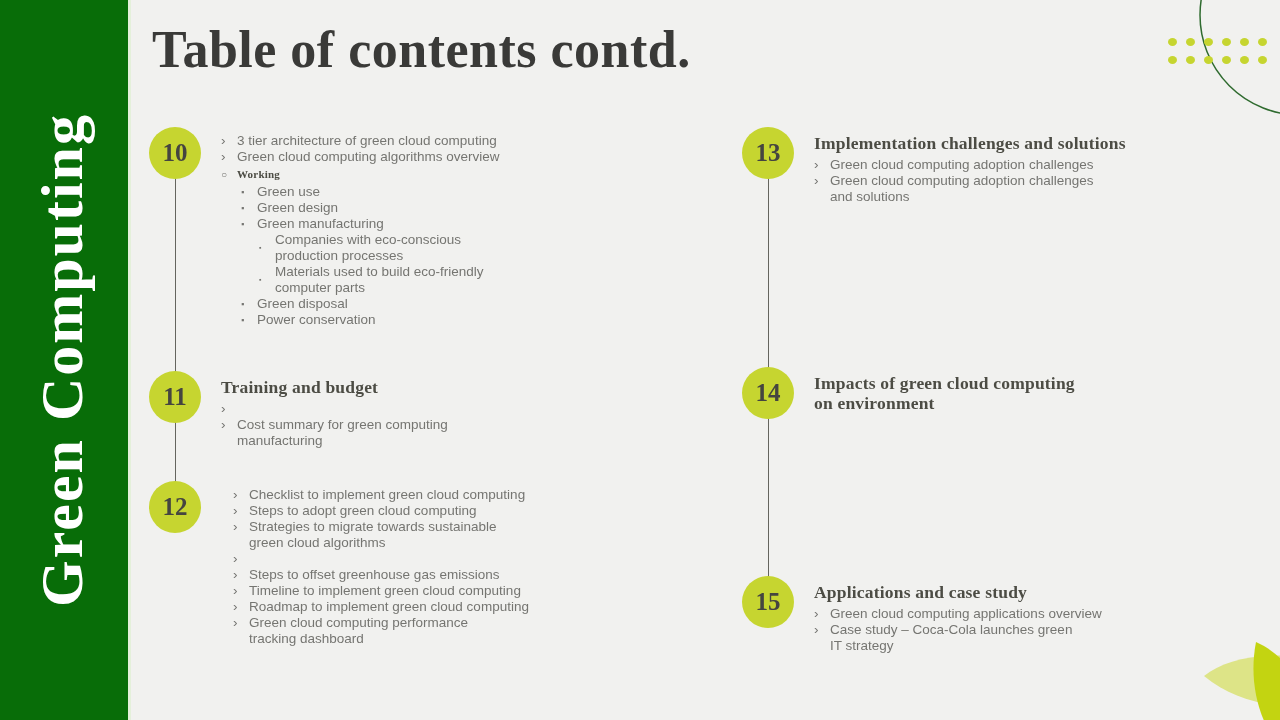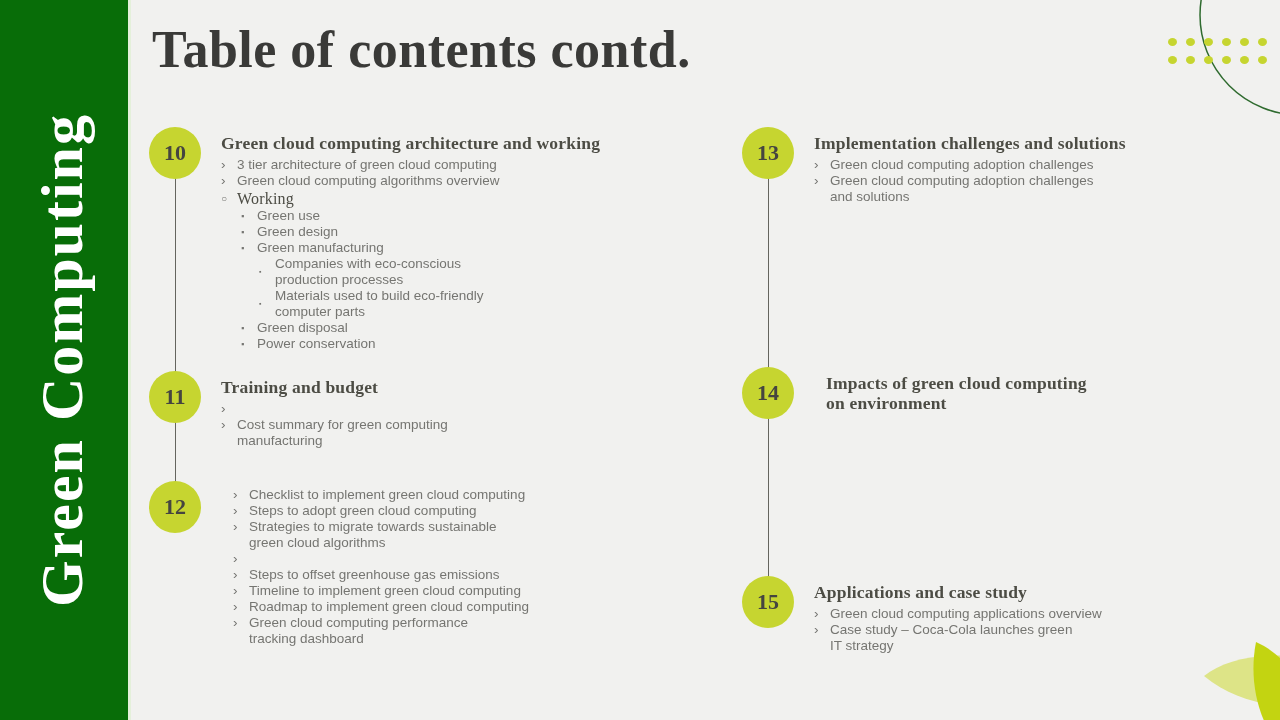--- a/index.html
+++ b/index.html
@@ -21,45 +21,45 @@
   .page-title{position:absolute;left:152px;top:20px;
     font-family:"Liberation Serif","DejaVu Serif",serif;font-weight:700;
     font-size:52px;color:var(--title_text);letter-spacing:0.5px;}
   .connector{position:absolute;width:1px;background:var(--connector);z-index:1;}
   .connector.left{left:175px;top:153px;height:354px;}
   .connector.right{left:768px;top:153px;height:449px;}
   .section{position:absolute;display:flex;align-items:flex-start;z-index:2;}
   .badge{width:52px;height:52px;border-radius:50%;background:var(--accent);
     flex:none;display:flex;align-items:center;justify-content:center;
     font-family:"Liberation Serif","DejaVu Serif",serif;font-weight:700;
-    font-size:22px;color:var(--badge_text);}
+    font-size:25px;color:var(--badge_text);}
   .content{margin-left:20px;padding-top:6px;width:380px;}
   .col-right .content{width:340px;}
   .section h3{font-family:"Liberation Serif","DejaVu Serif",serif;font-weight:700;
     font-size:17.5px;line-height:20px;color:var(--heading_text);
     white-space:pre-line;margin-bottom:4px;letter-spacing:0.2px;}
   .section ul{list-style:none;}
   .section li{display:flex;align-items:flex-start;line-height:16px;
     font-size:13.5px;color:var(--body_text);}
   .bullet{flex:none;width:16px;text-align:left;}
   .txt{white-space:pre-line;}
   li.lvl1 .bullet{font-size:13.5px;}
   li.lvl2{line-height:19px;}
   li.lvl2 .bullet{font-size:10px;line-height:19px;}
-  li.lvl2 .txt{font-family:"Liberation Serif","DejaVu Serif",serif;font-weight:400;
-    font-size:16px;color:var(--heading_text);letter-spacing:0.2px;}
+  li.lvl2 .txt{font-family:"Liberation Serif","DejaVu Serif",serif;font-weight:700;
+    font-size:11px;color:var(--heading_text);letter-spacing:0.2px;}
   li.lvl3{padding-left:20px;}
   li.lvl3 .bullet{font-size:9px;line-height:16px;}
   li.lvl4{padding-left:38px;align-items:center;}
   li.lvl4 .bullet{font-size:7px;line-height:16px;}
   .sec-10{left:149px;top:127px;}
   .sec-11{left:149px;top:371px;}
   .sec-12{left:149px;top:481px;gap:12px;}
   .sec-13{left:742px;top:127px;}
-  .sec-14{left:742px;top:367px;gap:12px;}
+  .sec-14{left:742px;top:367px;}
   .sec-15{left:742px;top:576px;}
   .arc-svg{position:absolute;left:0;top:0;pointer-events:none;}
   .dot-grid{position:absolute;left:1163px;top:33px;display:grid;
     grid-template-columns:repeat(6,18px);grid-auto-rows:18px;}
   .dot{width:9px;height:8px;border-radius:50%;background:var(--accent);
     align-self:center;justify-self:center;}
   .leaf-svg{position:absolute;left:1140px;top:590px;pointer-events:none;}
 </style>
 </head>
 <body>
@@ -96,21 +96,20 @@
     <path d="M0,0 C26,16 50,58 54,128 C8,120 -20,58 0,0 Z" transform="translate(116,52) rotate(-8) scale(1.15)" fill="#c3d411"></path>
   </svg>
 
   <div class="connector left"></div>
   <div class="connector right"></div>
 
   <div class="col-left">
   <div class="section sec-10">
     <div class="badge">10</div>
     <div class="content">
-      <h3>Green cloud computing architecture and working</h3>
       <ul>
             <li class="lvl1">
               <span class="bullet">›</span>
               <span class="txt">3 tier architecture of green cloud computing</span>
             </li>
             <li class="lvl1">
               <span class="bullet">›</span>
               <span class="txt">Green cloud computing algorithms overview</span>
             </li>
             <li class="lvl2">

